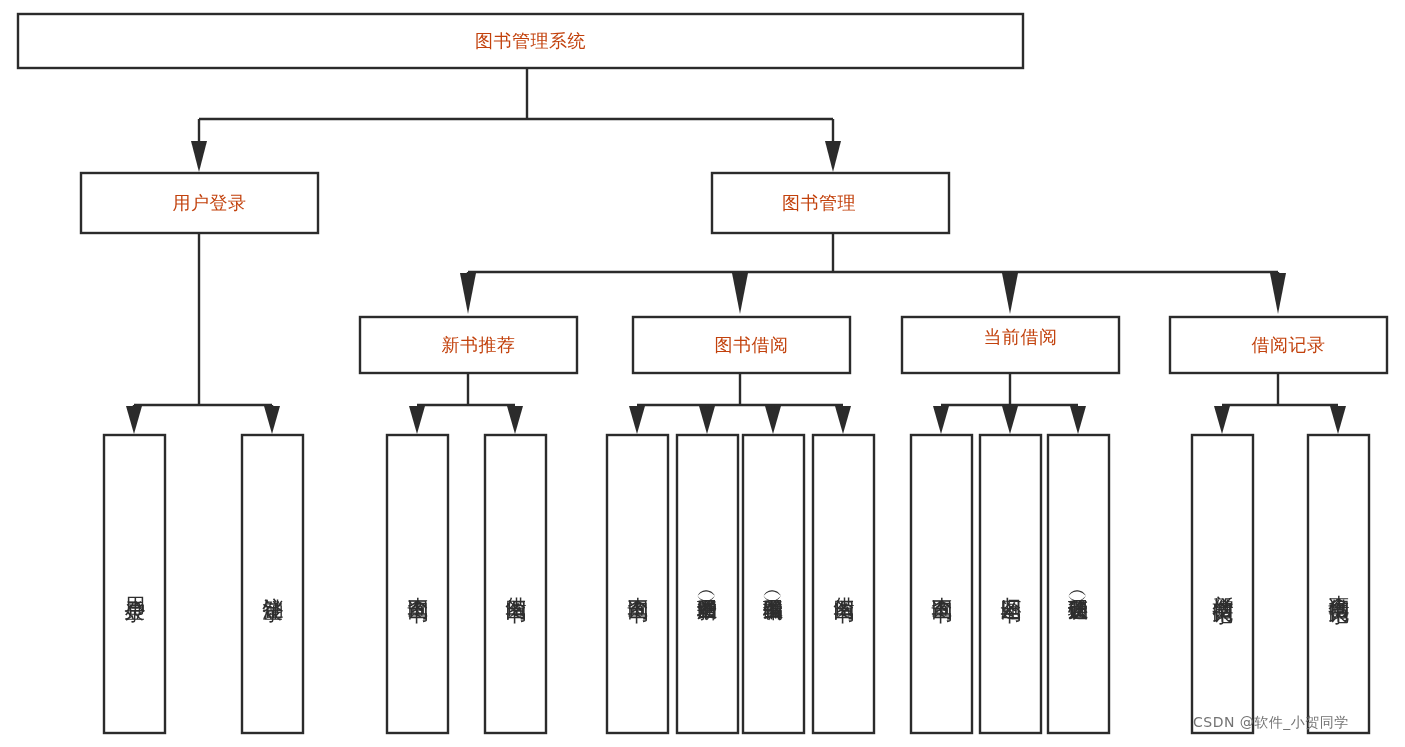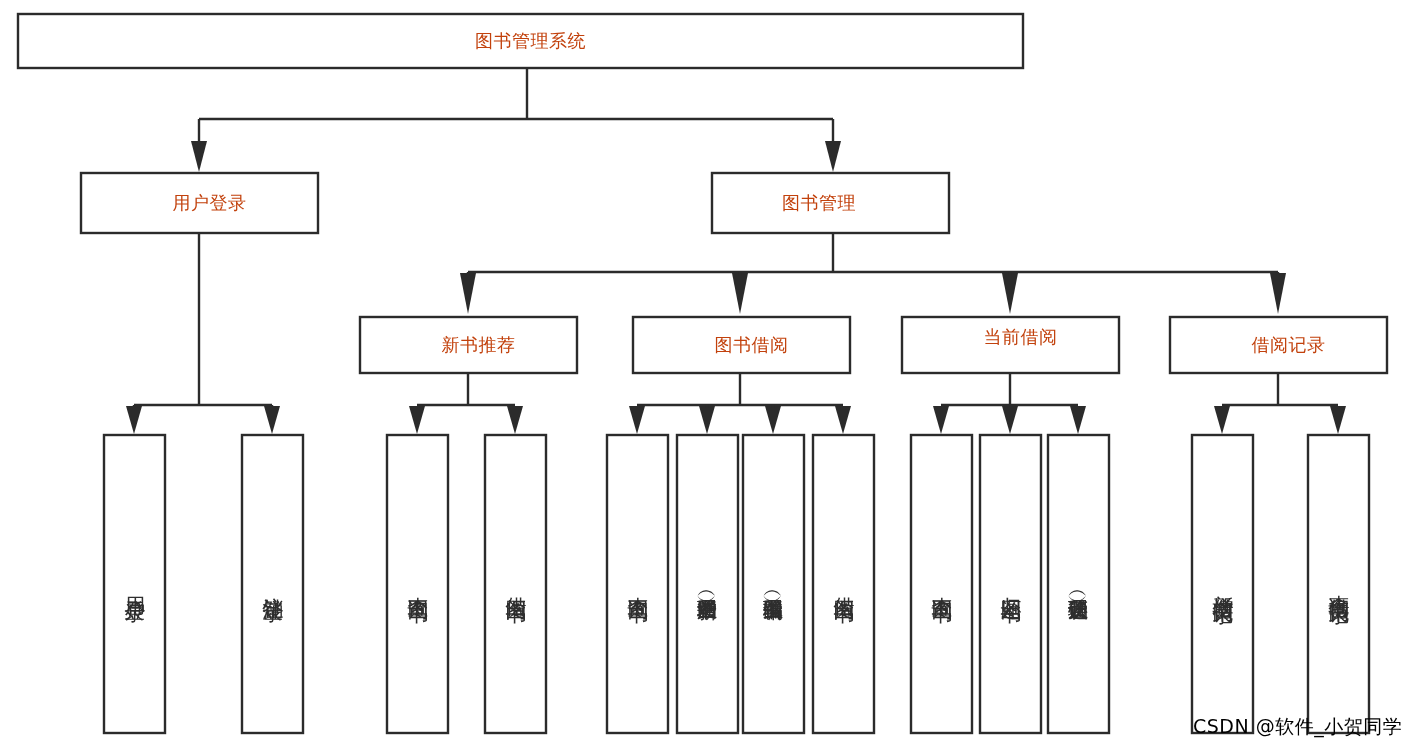--- a/index.html
+++ b/index.html
@@ -61,22 +61,22 @@
     letter-spacing: 2px;
     line-height: 1;
     pointer-events: none;
   }
   .node-label-v.tight {
     letter-spacing: 0px;
     font-size: 20px;
   }
   .watermark {
     position: absolute;
-    color: #000000;
-    font-size: 19px;
+    color: #737373;
+    font-size: 14px;
     white-space: nowrap;
     letter-spacing: 0.5px;
   }
 </style>
 </head>
 <body>
 
 <div id="canvas">
 
   <svg class="layer" viewBox="0 0 1405 747">

